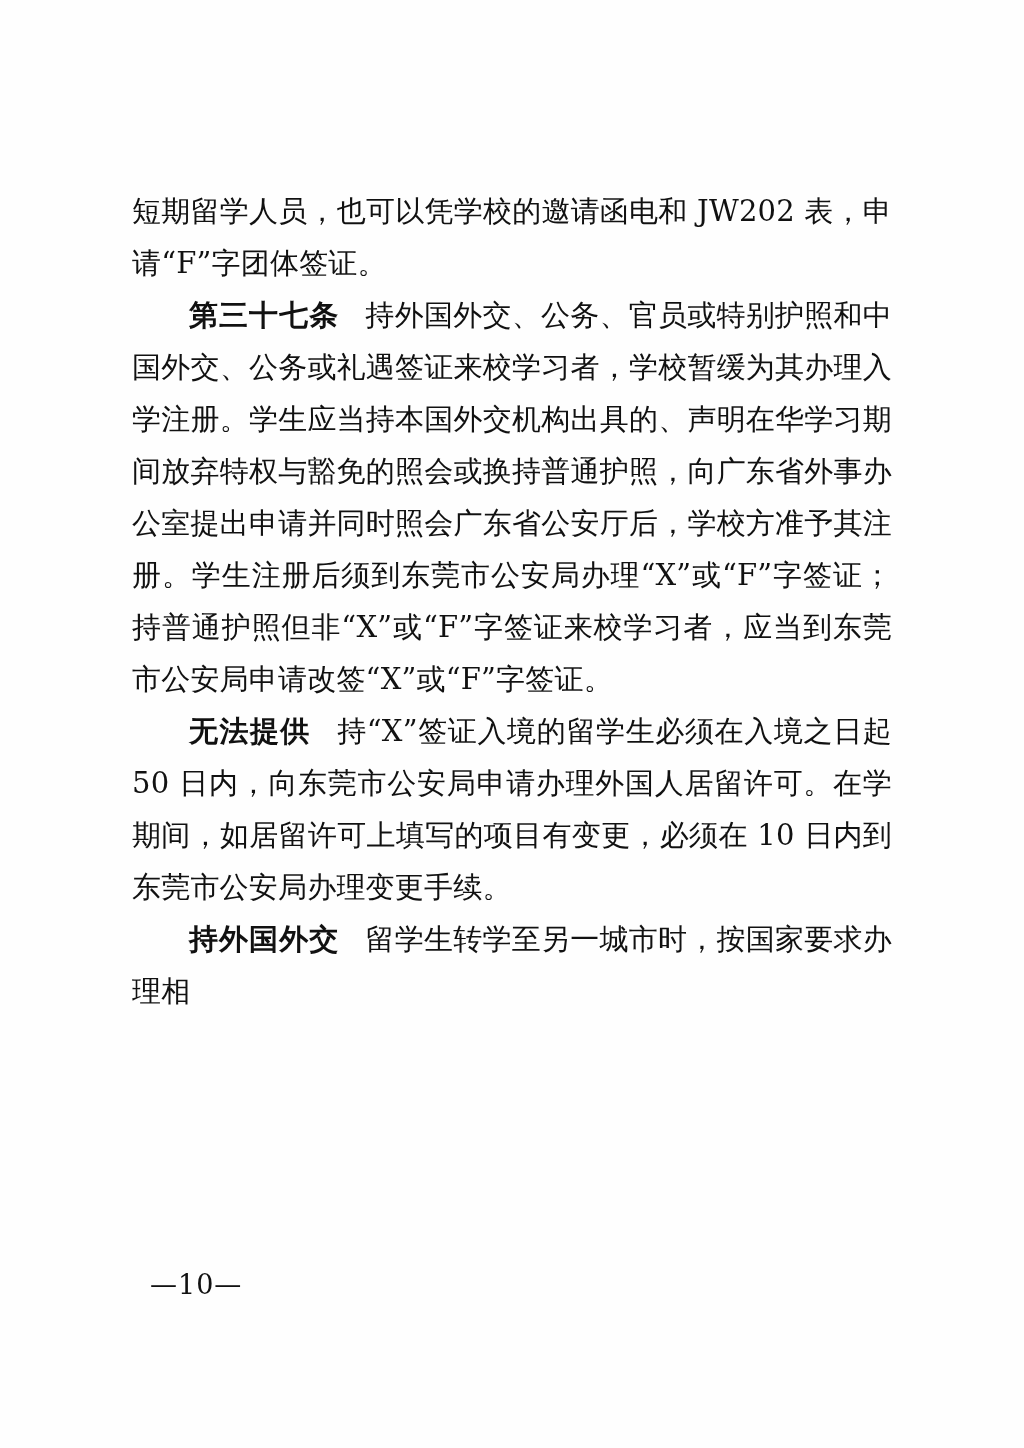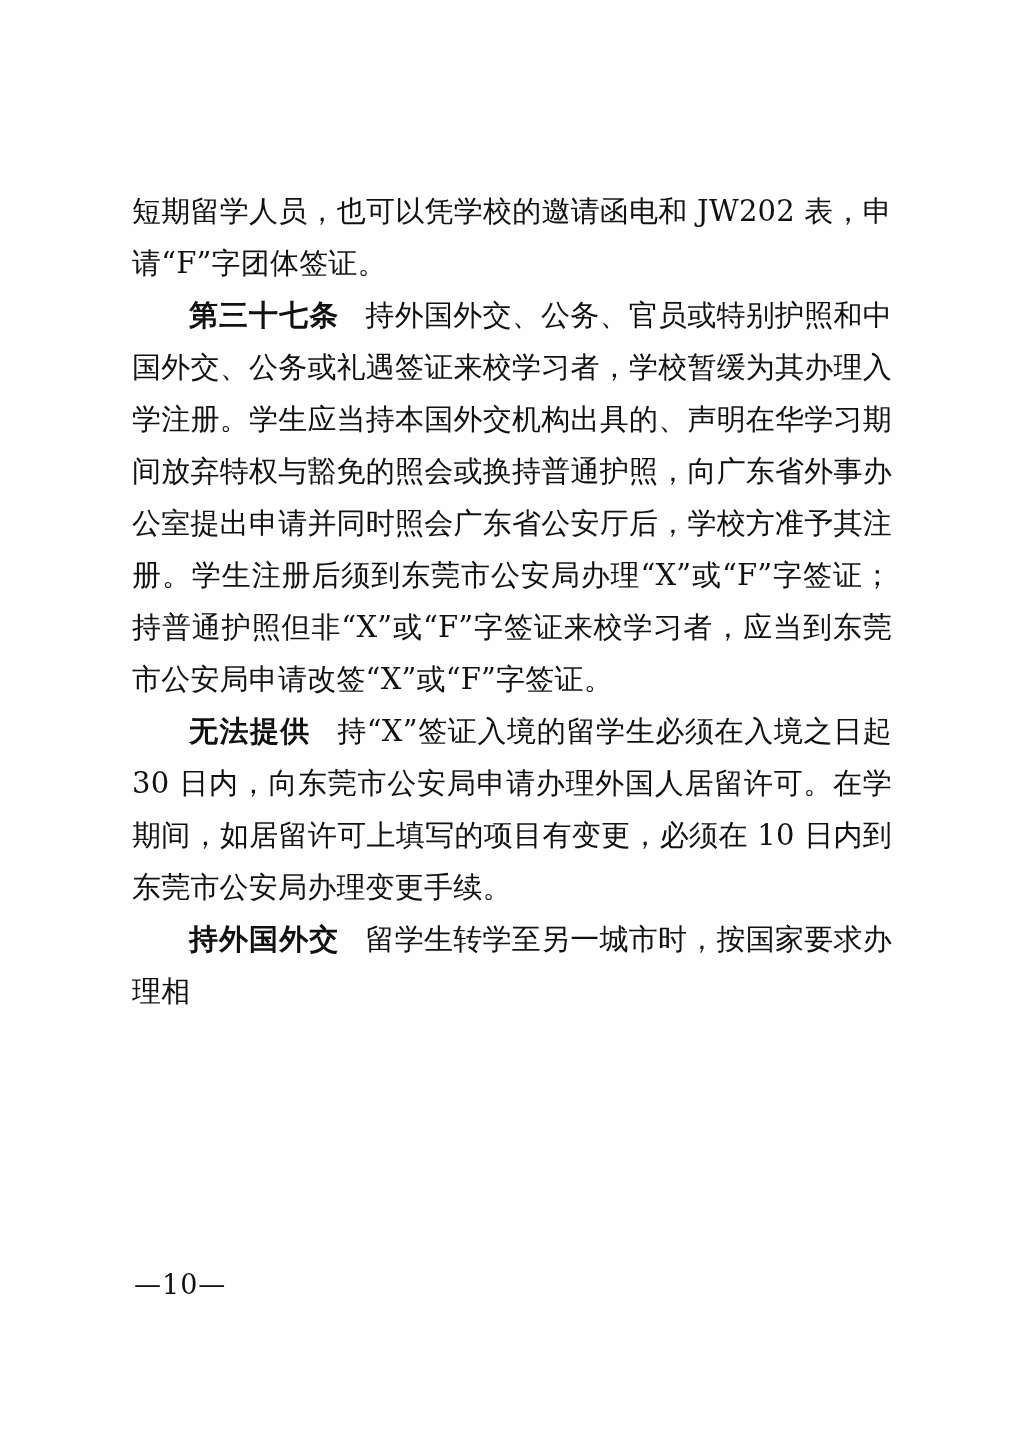--- a/index.html
+++ b/index.html
@@ -41,21 +41,21 @@
   .art-label {
     font-weight: bold;
     letter-spacing: 1px;
   }
   .gap {
     display: inline-block;
     width: 26px;
   }
   .page-number {
     position: absolute;
-    left: 134px;
+    left: 150px;
     bottom: 148px;
     font-size: 27px;
     letter-spacing: 1px;
     color: #111111;
   }
 </style>
 </head>
 <body>
 
 <div class="page">
@@ -63,21 +63,21 @@
   <div class="body-text">
 
     <p class="para">短期留学人员，也可以凭学校的邀请函电和 JW202 表，申请“F”字团体签证。</p>
 
     <p class="indent">
       <span class="art-label">第三十七条</span><span class="gap"></span><span>持外国外交、公务、官员或特别护照和中国外交、公务或礼遇签证来校学习者，学校暂缓为其办理入学注册。学生应当持本国外交机构出具的、声明在华学习期间放弃特权与豁免的照会或换持普通护照，向广东省外事办公室提出申请并同时照会广东省公安厅后，学校方准予其注册。学生注册后须到东莞市公安局办理“X”或“F”字签证；持普通护照但非“X”或“F”字签证来校学习者，应当到东莞市公安局申请改签“X”或“F”字签证。</span>
     </p>
 
 
     <p class="indent">
-      <span class="art-label">无法提供</span><span class="gap"></span><span>持“X”签证入境的留学生必须在入境之日起 30 日内，向东莞市公安局申请办理外国人居留许可。在学期间，如居留许可上填写的项目有变更，必须在 10 日内到东莞市公安局办理变更手续。</span>
+      <span class="art-label">无法提供</span><span class="gap"></span><span>持“X”签证入境的留学生必须在入境之日起 50 日内，向东莞市公安局申请办理外国人居留许可。在学期间，如居留许可上填写的项目有变更，必须在 10 日内到东莞市公安局办理变更手续。</span>
     </p>
 
     <p class="indent">
       <span class="art-label">持外国外交</span><span class="gap"></span><span>留学生转学至另一城市时，按国家要求办理相</span>
     </p>
 
   </div>
 
   <div class="page-number">—10—</div>
 

